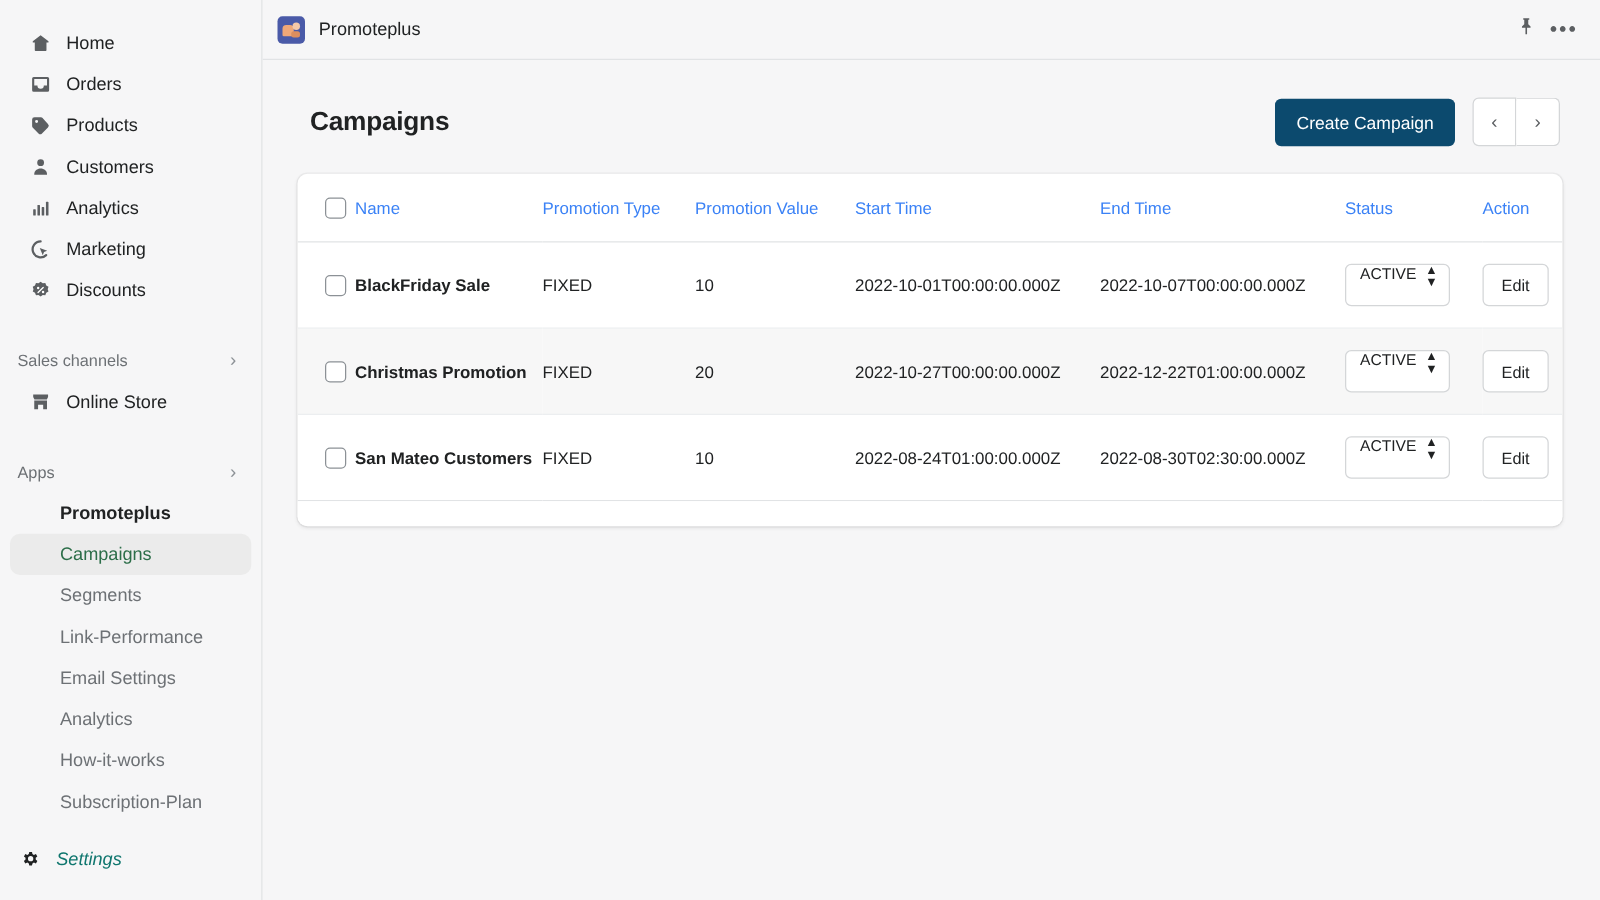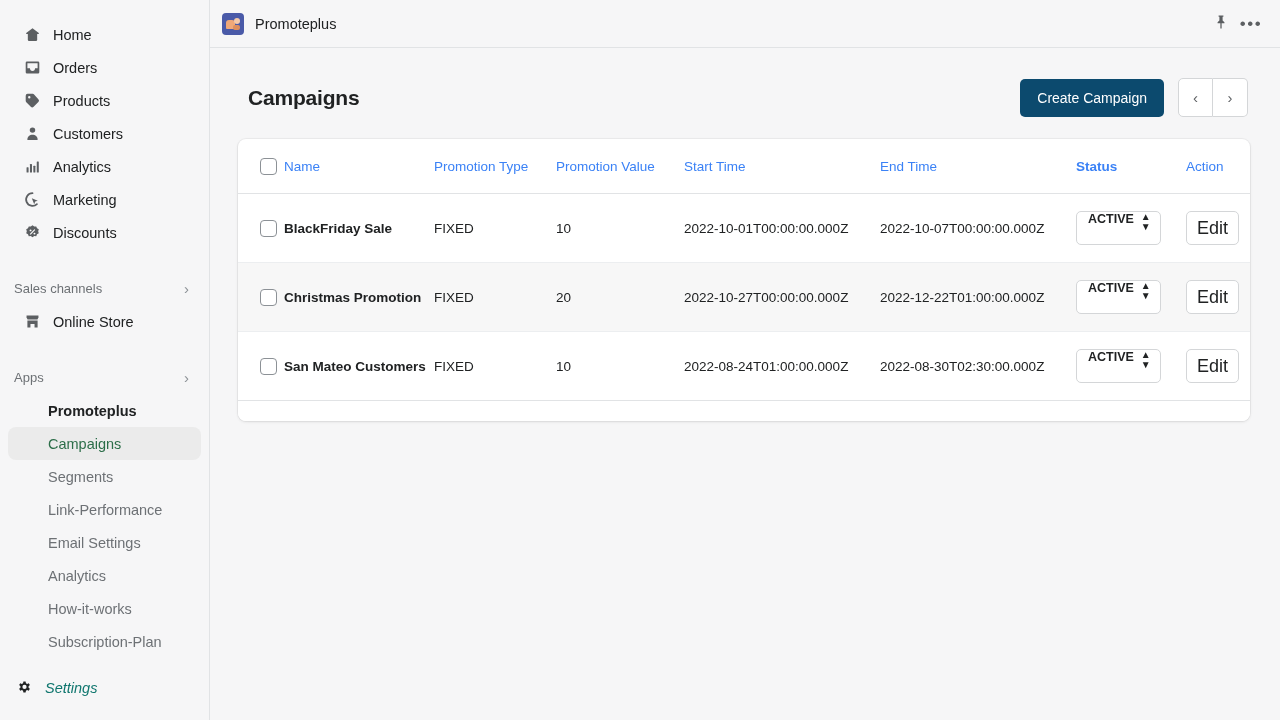--- a/index.html
+++ b/index.html
@@ -159,21 +159,21 @@
     white-space: nowrap;
   }
   tbody tr.alt td { background: #f7f7f7; }
   tbody tr:last-child td { border-bottom: 1px solid #e1e3e5; }
   .c-check { width: 46px; padding-left: 22px !important; }
   .c-name  { width: 150px; }
   .c-type  { width: 122px; }
   .c-value { width: 128px; }
   .c-start { width: 196px; margin-left: 44px; }
   .c-end   { width: 196px; }
-  .c-status{ width: 110px; font-weight: bold; }
+  .c-status{ width: 110px; }
   .c-action{ width: 64px; }
   td.c-name { font-weight: 600; }
   .card-foot { height: 20px; background: #fff; }
 
   .cbx {
     width: 17px; height: 17px;
     border: 1px solid #8c9196;
     border-radius: 4px;
     background: #fff;
     display: block;
@@ -190,21 +190,21 @@
     font-size: 12.5px;
     color: #202223;
     cursor: pointer;
   }
   .sel .arrows { font-size: 10px; margin-left: 7px; color: #202223; line-height: 1; }
   .btn-edit {
     height: 34px; min-width: 53px;
     border: 1px solid #d4d6d8;
     border-radius: 5px;
     background: #fff;
-    font-size: 18px;
+    font-size: 13px;
     color: #202223;
     cursor: pointer;
     font-family: inherit;
   }
 </style>
 </head>
 <body>
 
 <div class="app">
 

